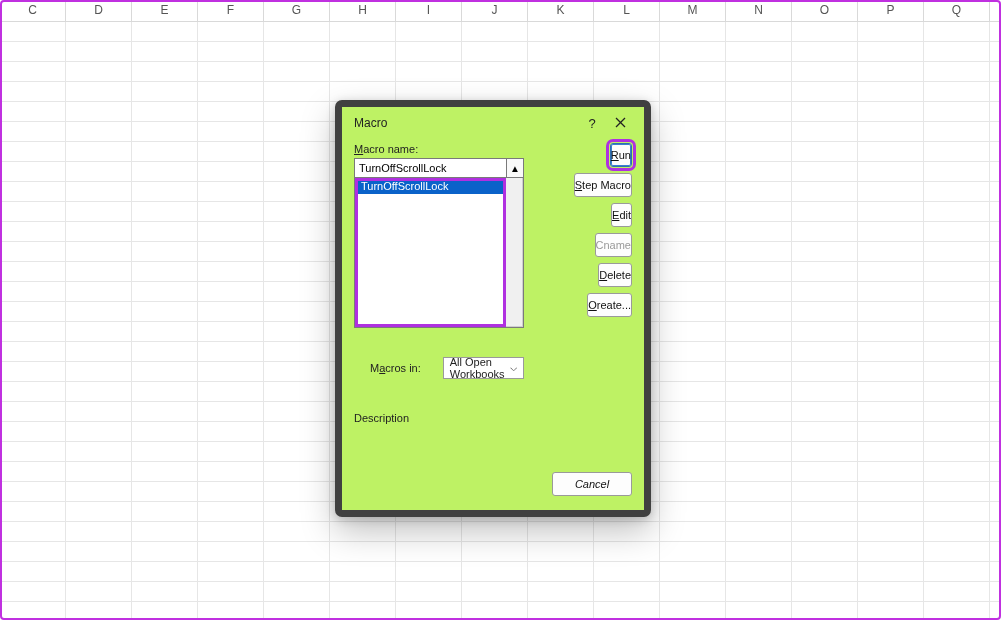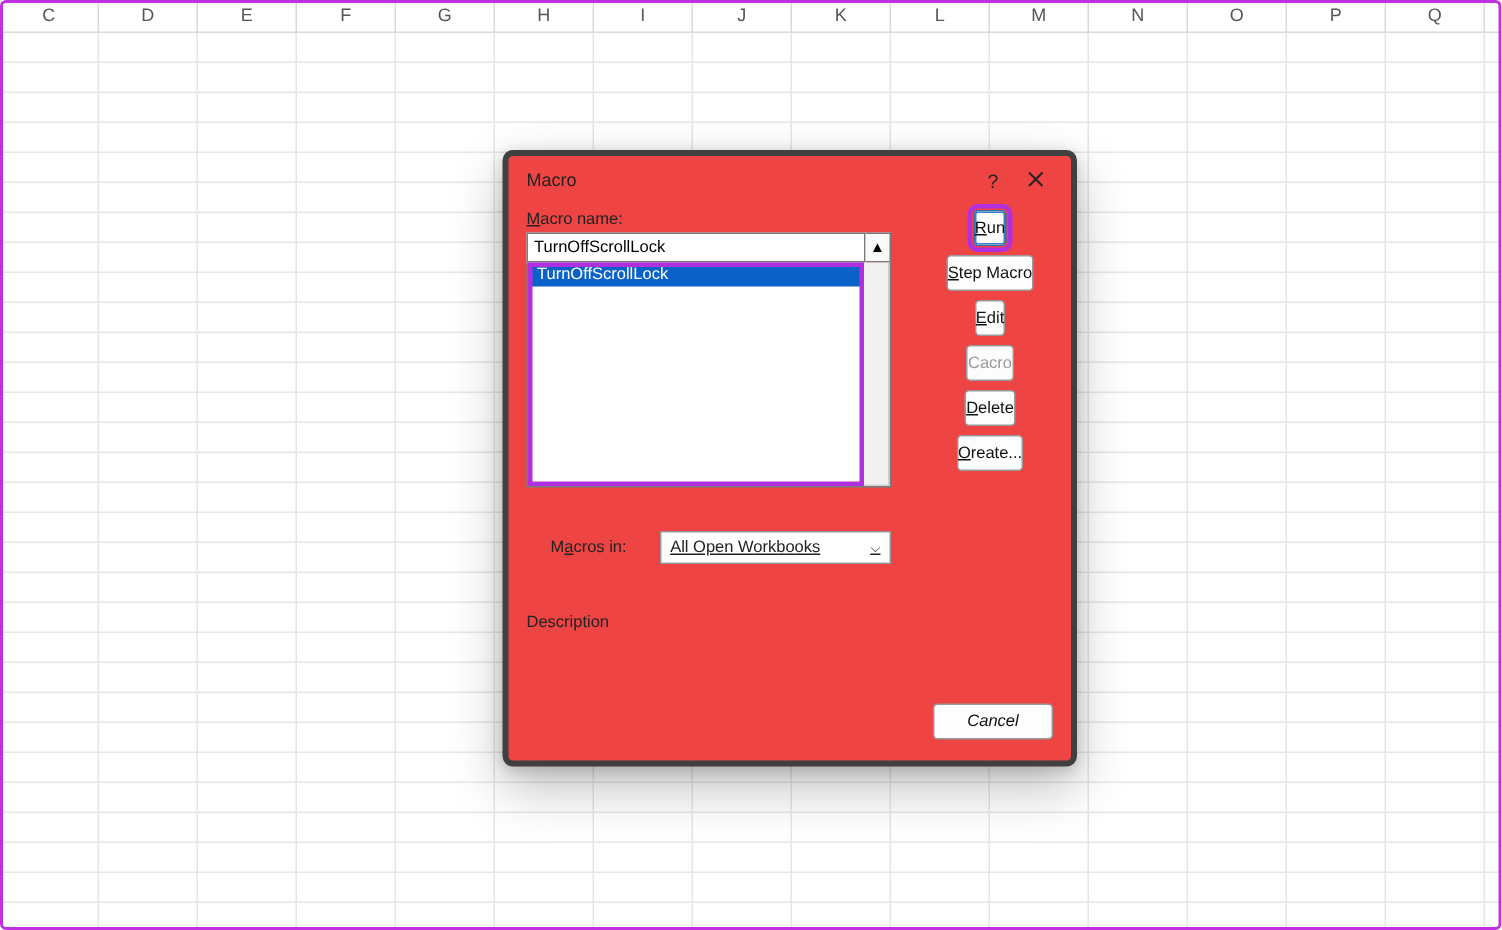--- a/index.html
+++ b/index.html
@@ -41,43 +41,43 @@
     .cell {
       flex: 0 0 66px;
       border-right: 1px solid #e6e6e6;
       border-bottom: 1px solid #e6e6e6;
     }
 
     
     .dialog {
       position: absolute;
       left: 335px; top: 100px;
-      width: 383px;
-      background: #ef4444;
-      border: 4px solid #404040;
+      width: 316px;
+      background: #bef264;
+      border: 7px solid #404040;
       border-radius: 7px;
       box-shadow: 0 14px 34px rgba(0,0,0,0.25), 0 2px 10px rgba(0,0,0,0.18);
       padding-bottom: 14px;
     }
     .titlebar {
       display: flex;
       align-items: center;
       height: 32px;
       padding: 0 10px 0 12px;
     }
     .titlebar .title { font-size: 12px; color:#222; flex: 1; }
     .titlebar .help {
       width: 28px; text-align: center; font-size: 13px; color:#222; cursor: pointer;
     }
     .titlebar .close {
       width: 28px; text-align: center; font-size: 13px; color:#222; cursor: pointer;
     }
     .body { padding: 4px 12px 0 12px; display: flex; gap: 24px; }
     .leftcol { flex: 1; }
-    .rightcol { display: flex; flex-direction: column; gap: 6px; width: 84px; align-items: center; }
+    .rightcol { display: flex; flex-direction: column; gap: 6px; width: 84px; align-items: flex-end; }
 
     .lbl { font-size: 11px; color:#222; margin-bottom: 3px; display:block; }
     .lbl .u { text-decoration: underline; }
 
     .name-row { display:flex; }
     .name-input {
       flex:1; height:20px;
       border:1px solid #7a7a7a; background:#fff;
       font-size:11px; padding: 0 4px;
     }
@@ -99,21 +99,20 @@
       padding: 2px 6px; color:#fff; background:#0a62c9;
     }
     .listbox-hl { outline: 3px solid #b030e0; outline-offset: -3px; }
 
     .macros-in-row { display:flex; align-items:center; gap: 6px; margin-top: 18px; }
     .macros-in-row .sel {
       flex:1; display:flex; align-items:center;
       border:1px solid #9a9a9a; background:#fff;
       height:22px; padding:0 6px; font-size:11px; color:#222;
       justify-content: space-between;
-      text-decoration: underline;
     }
     .chev { font-size:9px; color:#333; }
     .desc-lbl { font-size:11px; color:#222; margin-top: 22px; display:block; min-height: 44px; }
 
     .btn {
       height: 24px;
       border:1px solid #9a9a9a;
       background:#fdfdfd;
       border-radius:3px;
       font-size:11px; color:#111;
@@ -728,21 +727,21 @@
           <span class="chev">⌵</span>
         </div>
       </div>
       <span class="desc-lbl">Description</span>
     </div>
 
     <div class="rightcol">
       <button class="btn btn-run-hl"><span class="u">R</span><span>un</span></button>
       <button class="btn"><span class="u">S</span><span>tep Macro</span></button>
       <button class="btn"><span class="u">E</span><span>dit</span></button>
-      <button class="btn" disabled=""><span>C</span><span>acro</span></button>
+      <button class="btn" disabled=""><span>C</span><span>name</span></button>
       <button class="btn"><span class="u">D</span><span>elete</span></button>
       <button class="btn"><span class="u">O</span><span>reate...</span></button>
     </div>
   </div>
 
   <div class="footer">
     <button class="btn btn-cancel">Cancel</button>
   </div>
 </div>
 

